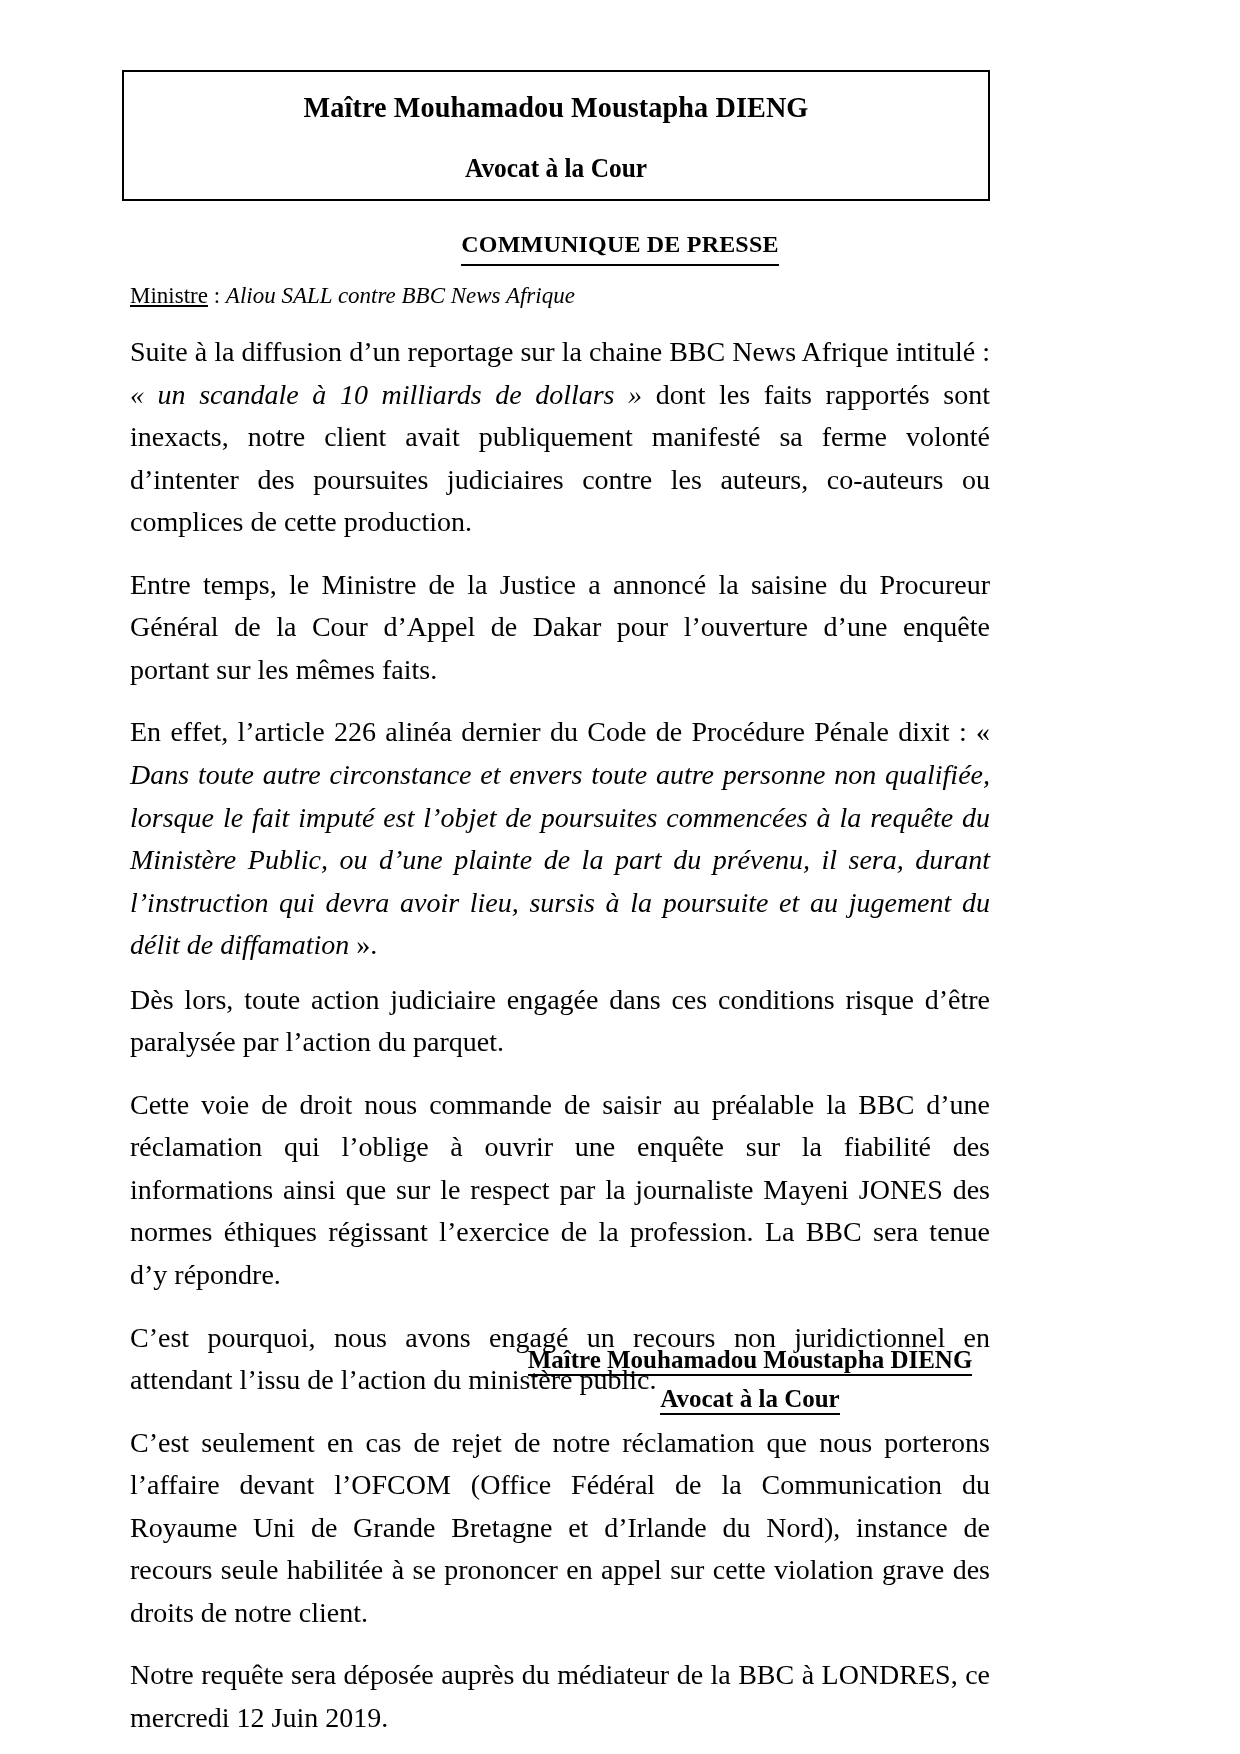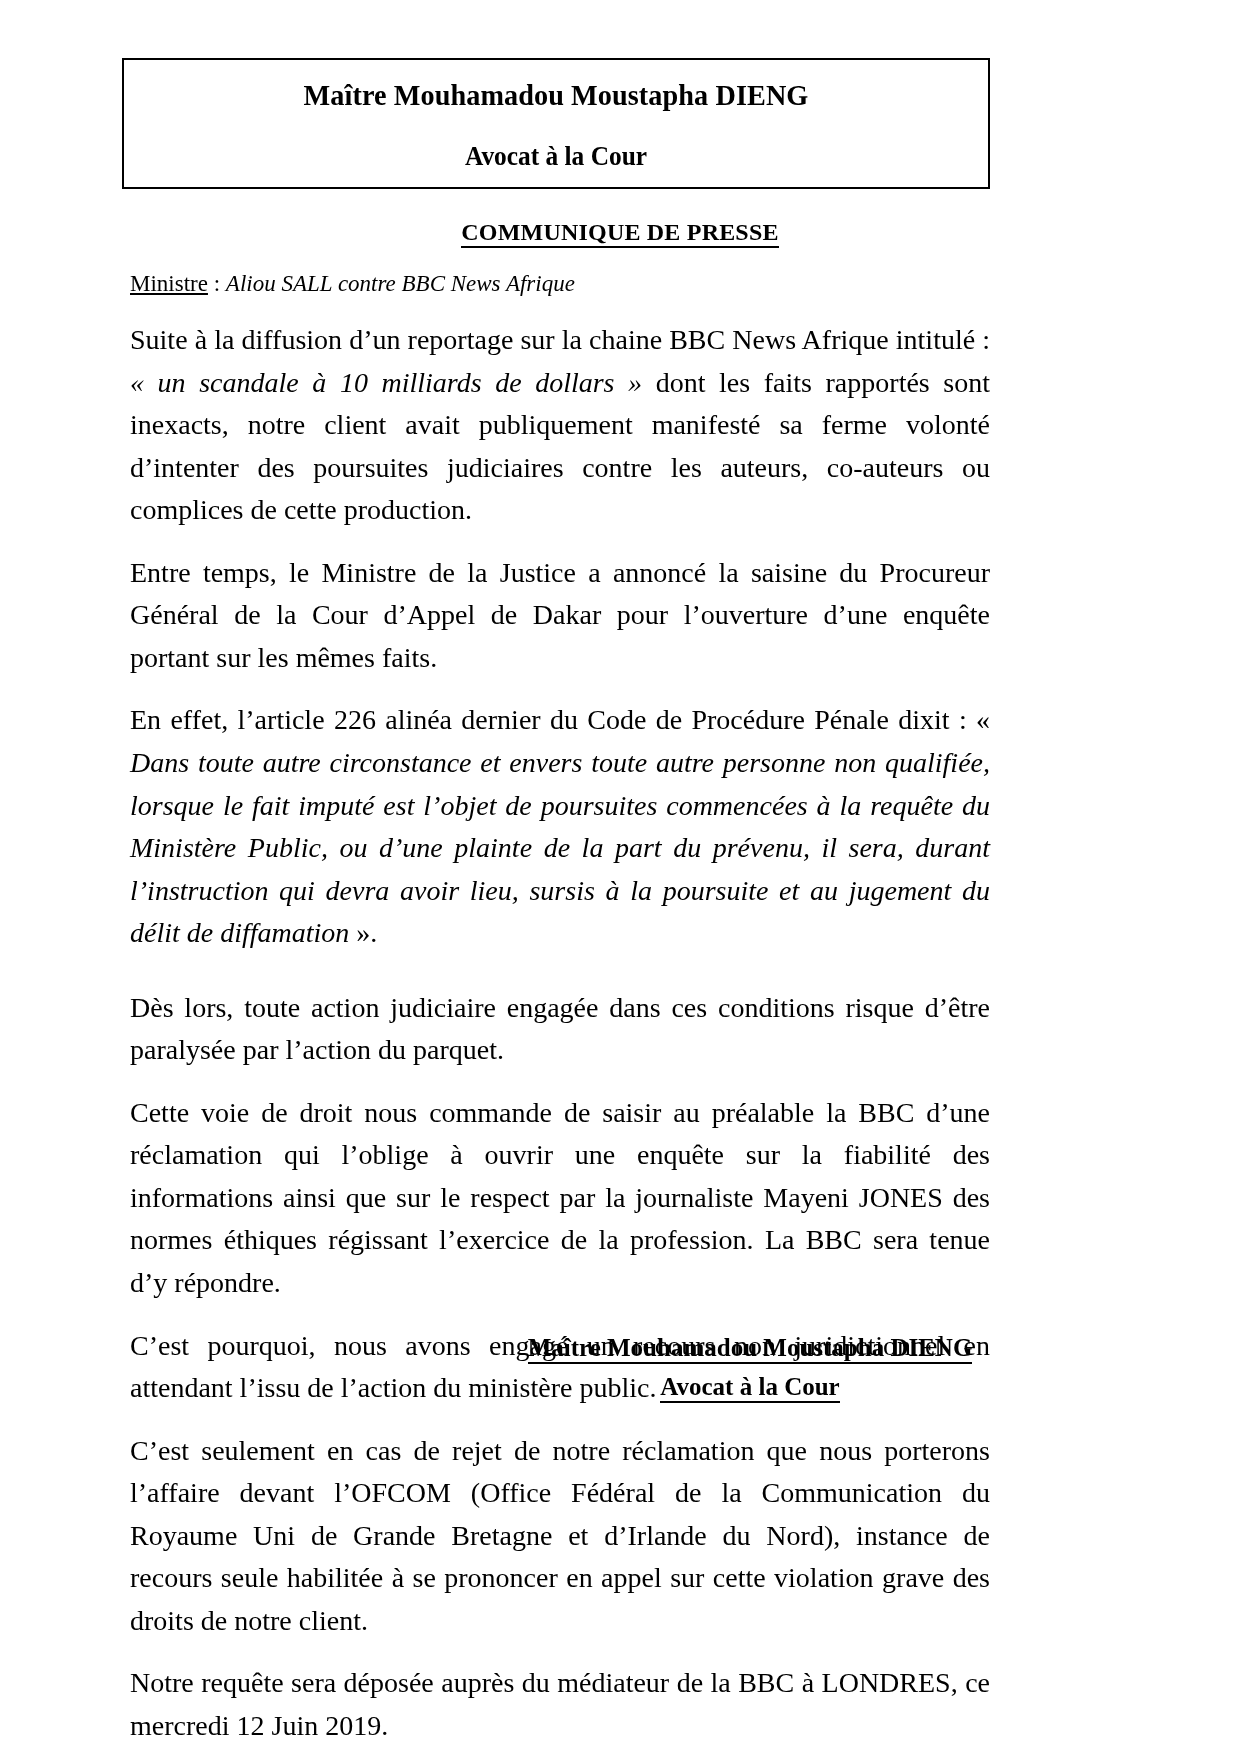--- a/index.html
+++ b/index.html
@@ -10,21 +10,21 @@
   body {
     width: 1240px;
     height: 1754px;
     position: relative;
     font-family: "Liberation Serif", "DejaVu Serif", serif;
     color: #000000;
     overflow: hidden;
   }
   .page {
     position: absolute;
-    left: 0; top: 0;
+    left: 0; top: 12px;
     width: 1240px;
     height: 1330px;
     box-sizing: border-box;
   }
 
   
   .letterhead {
     position: absolute;
     left: 122px;
     top: 58px;
@@ -57,21 +57,21 @@
     left: 0;
     top: 219px;
     width: 1240px;
     text-align: center;
     font-size: 24px;
     font-weight: bold;
     letter-spacing: 0.2px;
   }
   .doc-title span {
     border-bottom: 2.5px solid #000;
-    padding-bottom: 1px;
+    padding-bottom: 7px;
   }
 
   
   .body-wrap {
     position: absolute;
     left: 130px;
     top: 268px;
     width: 860px;
   }
 
@@ -90,21 +90,21 @@
   }
 
   p.para {
     font-size: 28px;
     line-height: 1.52;
     text-align: justify;
     margin: 0 0 20px 0;
     hyphens: none;
   }
   p.para.quote-para {
-    margin-bottom: 32px;
+    margin-bottom: 12px;
   }
   .it { font-style: italic; }
 
   
   .signature {
     position: absolute;
     left: 0;
     top: 1332px;
     width: 1240px;
     text-align: center;

